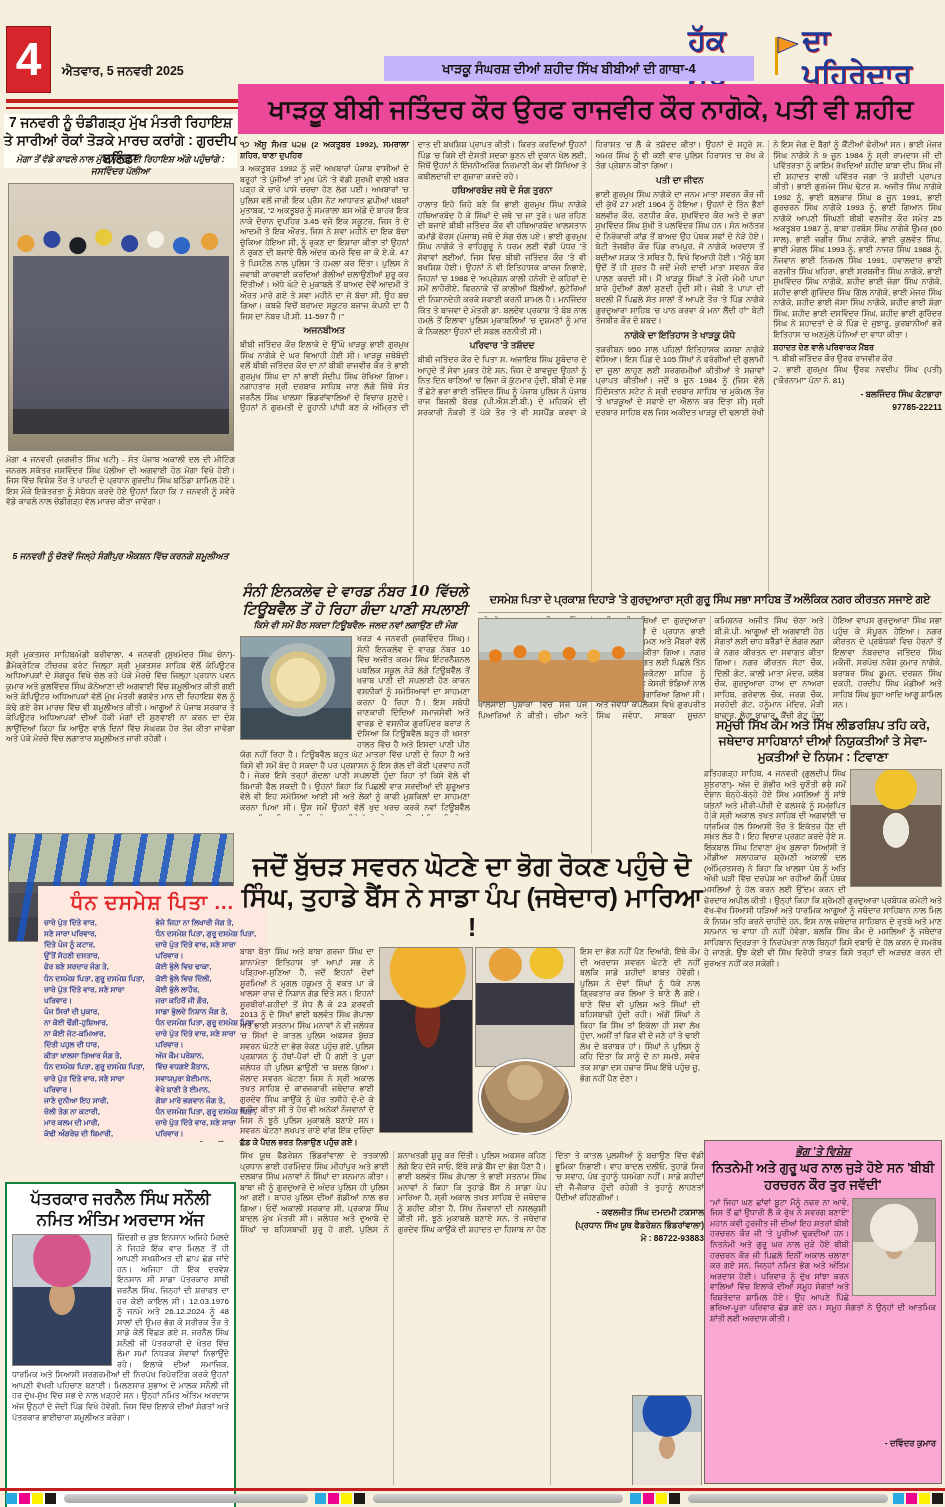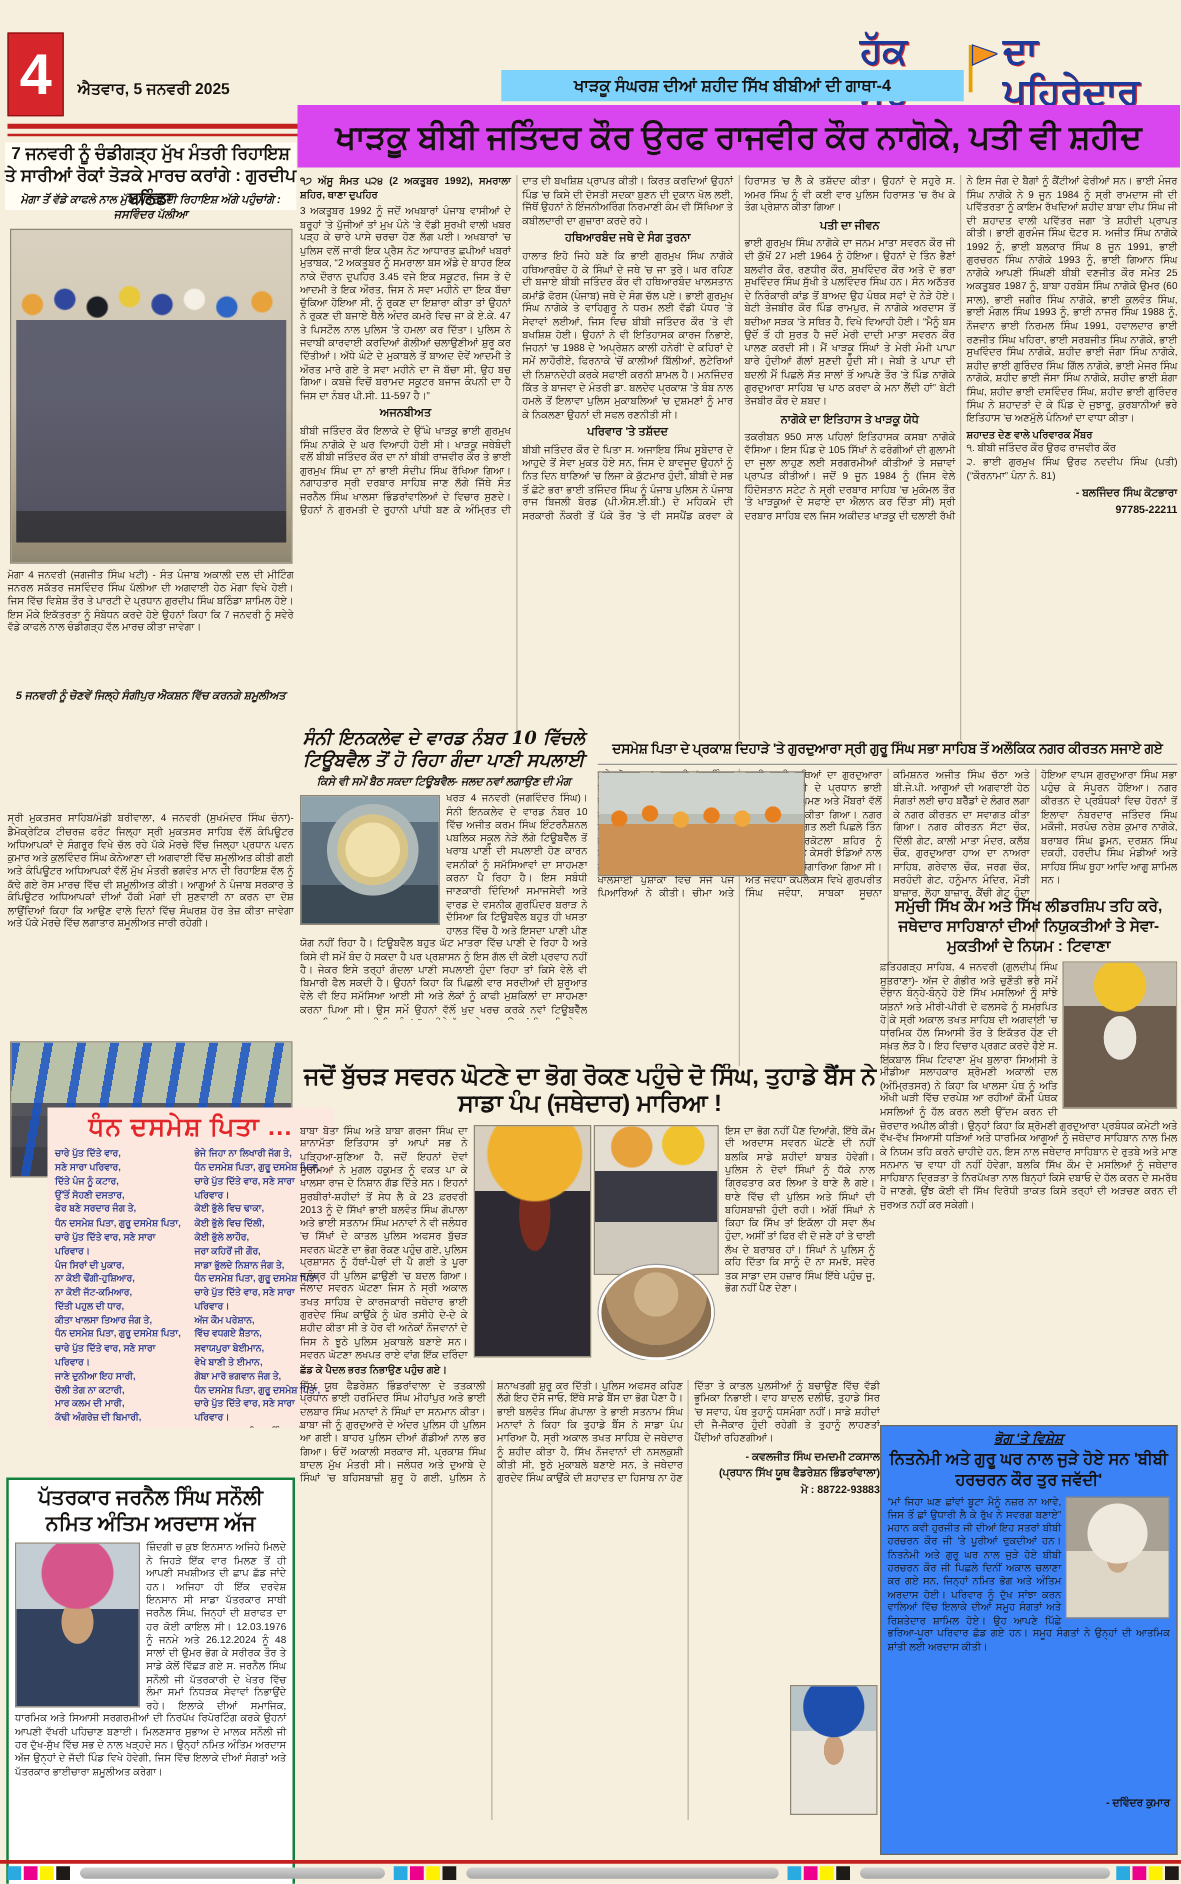--- a/index.html
+++ b/index.html
@@ -32,22 +32,22 @@
   .poem-title{font-size:20px;font-weight:900;color:#e2262a;text-align:center;margin:0 0 3px 0;letter-spacing:1px;}
   .poem-cols{display:flex;gap:6px;}
   .poem-col{flex:1;font-size:7.4px;line-height:1.5;font-weight:600;color:#2c3c8f;white-space:pre-line;}
   .poem-sig{font-size:8px;font-weight:800;color:#3a2f28;text-align:right;margin-top:2px;}
 
   .obit{left:5px;top:1146px;width:231px;height:338px;border:2px solid #15803d;background:#ffffff;padding:4px 5px;overflow:hidden;margin-top:36px;}
   .obit-head{font-size:16.5px;font-weight:900;line-height:1.25;text-align:center;margin:0 0 4px 0;}
   .obit-photo{float:left;width:100px;height:132px;margin:1px 5px 2px 0;}
 
   
-  .kicker{left:401px;top:56px;width:370px;height:25px;background:#7dd3fc;font-size:13px;font-weight:800;text-align:center;line-height:25px;}
-  .mainhead{left:238px;top:84px;width:706px;height:50px;font-size:26px;font-weight:900;text-align:center;line-height:50px;white-space:nowrap;overflow:hidden;background:#d946ef;}
+  .kicker{left:384px;top:56px;width:370px;height:25px;background:#c4b5fd;font-size:13px;font-weight:800;text-align:center;line-height:25px;}
+  .mainhead{left:238px;top:84px;width:706px;height:50px;font-size:26px;font-weight:900;text-align:center;line-height:50px;white-space:nowrap;overflow:hidden;background:#ec4899;}
   .main-cols{left:240px;top:140px;width:702px;height:452px;overflow:hidden;}
   .fam-item{font-size:8px;line-height:1.35;margin:0;}
   .sig-r{font-size:8.5px;font-weight:800;text-align:right;margin:2px 0 0 0;}
 
   
   .water{left:240px;top:582px;width:230px;height:268px;overflow:hidden;}
   .water-head{font-family:"DejaVu Serif",serif;font-style:italic;font-weight:800;font-size:14.5px;line-height:1.25;text-align:center;margin:0 0 2px 0;}
   .water-deck{font-size:8.8px;font-weight:800;font-style:italic;text-align:center;margin:0 0 3px 0;}
   .water-photo{float:left;width:112px;height:104px;margin:2px 5px 1px 0;}
 
@@ -57,35 +57,35 @@
   .kirtan-wrap{position:relative;height:238px;}
   .kirtan-photo{position:absolute;left:0;top:2px;width:166px;height:84px;z-index:2;}
 
   
   .tiwana{left:704px;top:718px;width:238px;height:414px;overflow:hidden;}
   .tiwana-head{font-size:12.3px;font-weight:800;line-height:1.3;text-align:center;margin:0 0 3px 0;}
   .tiwana-photo{float:right;width:92px;height:118px;margin:0 0 2px 4px;}
 
   
   .swaran{left:240px;top:851px;width:464px;height:634px;overflow:hidden;}
-  .swaran-head{font-size:19px;font-weight:900;line-height:1.18;text-align:center;margin:0 0 4px 0;}
+  .swaran-head{font-size:26px;font-weight:900;line-height:1.18;text-align:center;margin:0 0 4px 0;}
   .swaran-row{display:flex;gap:5px;height:188px;overflow:hidden;}
   .sw-colL{width:134px;}
   .sw-photos{width:196px;position:relative;}
   .sw-ph1{position:absolute;left:0;top:0;width:94px;height:186px;}
   .sw-ph2{position:absolute;left:96px;top:0;width:100px;height:120px;}
   .sw-oval{position:absolute;left:100px;top:112px;width:88px;height:72px;border-radius:50%;border:2px solid #fff;
     background:radial-gradient(circle at 50% 30%,#cdb28a 0 26%,#b3926a 27% 60%,#8a6f50 61% 100%);box-shadow:0 0 0 1px #999;}
   .sw-colR{width:120px;}
   .sw-caption{font-size:8px;font-weight:700;margin:3px 0;}
   .sw-cols{height:352px;overflow:hidden;position:relative;margin-top:2px;}
   .sw-blue{position:absolute;right:2px;bottom:4px;width:70px;height:104px;z-index:2;}
 
   
-  .har{left:704px;top:1140px;width:238px;height:344px;border:1.5px solid #6f675a;padding:4px 5px;overflow:hidden;background:#3b82f6;}
+  .har{left:704px;top:1140px;width:238px;height:344px;border:1.5px solid #6f675a;padding:4px 5px;overflow:hidden;background:#f9a8d4;}
   .har-kicker{font-size:11px;font-weight:800;font-style:italic;text-decoration:underline;text-align:center;margin:0 0 2px 0;}
   .har-head{font-size:13px;font-weight:900;line-height:1.3;text-align:center;margin:0 0 4px 0;}
   .har-photo{float:right;width:84px;height:98px;margin:0 0 2px 3px;}
 
   
   .redline{left:0;top:1488px;width:945px;height:3px;background:#c3201f;}
   .reg-group{top:1493px;height:11px;display:flex;gap:2px;}
   .sq{width:11px;height:11px;}
   .sq-c{background:#29abe2;} .sq-m{background:#ec008c;} .sq-y{background:#fff200;} .sq-k{background:#1d1a18;}
   .reg-bar{top:1494px;height:9px;background:linear-gradient(#d2d2d2,#a8a8a8);border-radius:5px;}

